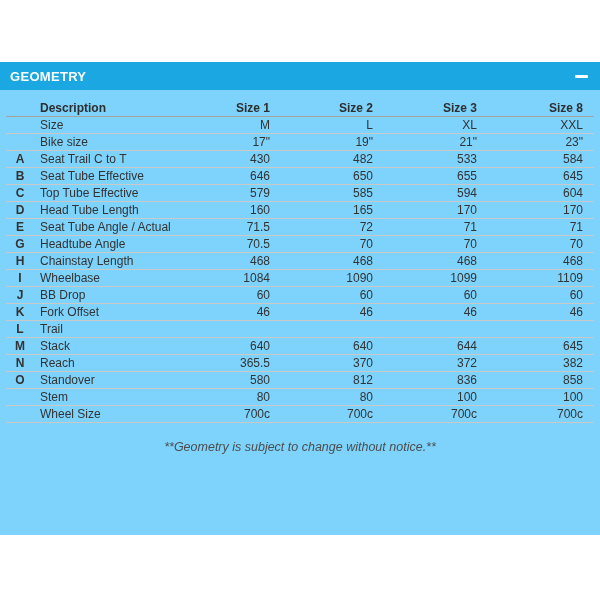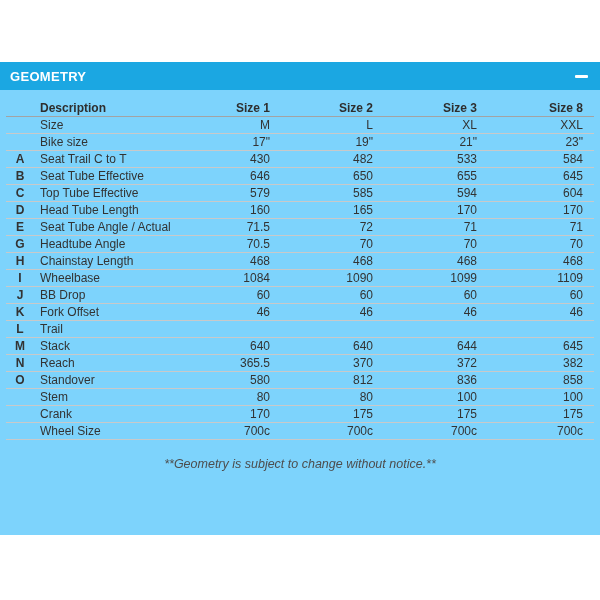--- a/index.html
+++ b/index.html
@@ -240,28 +240,20 @@
           <tr>
             <td class="cell-letter"></td>
             <td class="cell-desc">Stem</td>
             <td class="cell-size">80</td>
             <td class="cell-size">80</td>
             <td class="cell-size">100</td>
             <td class="cell-size last">100</td>
           </tr>
           <tr>
             <td class="cell-letter"></td>
-            <td class="cell-desc">Crank</td>
-            <td class="cell-size">170</td>
-            <td class="cell-size">175</td>
-            <td class="cell-size">175</td>
-            <td class="cell-size last">175</td>
-          </tr>
-          <tr>
-            <td class="cell-letter"></td>
             <td class="cell-desc">Wheel Size</td>
             <td class="cell-size">700c</td>
             <td class="cell-size">700c</td>
             <td class="cell-size">700c</td>
             <td class="cell-size last">700c</td>
           </tr>
         </tbody>
     </table>
 
     <div class="footer-note">**Geometry is subject to change without notice.**</div>

